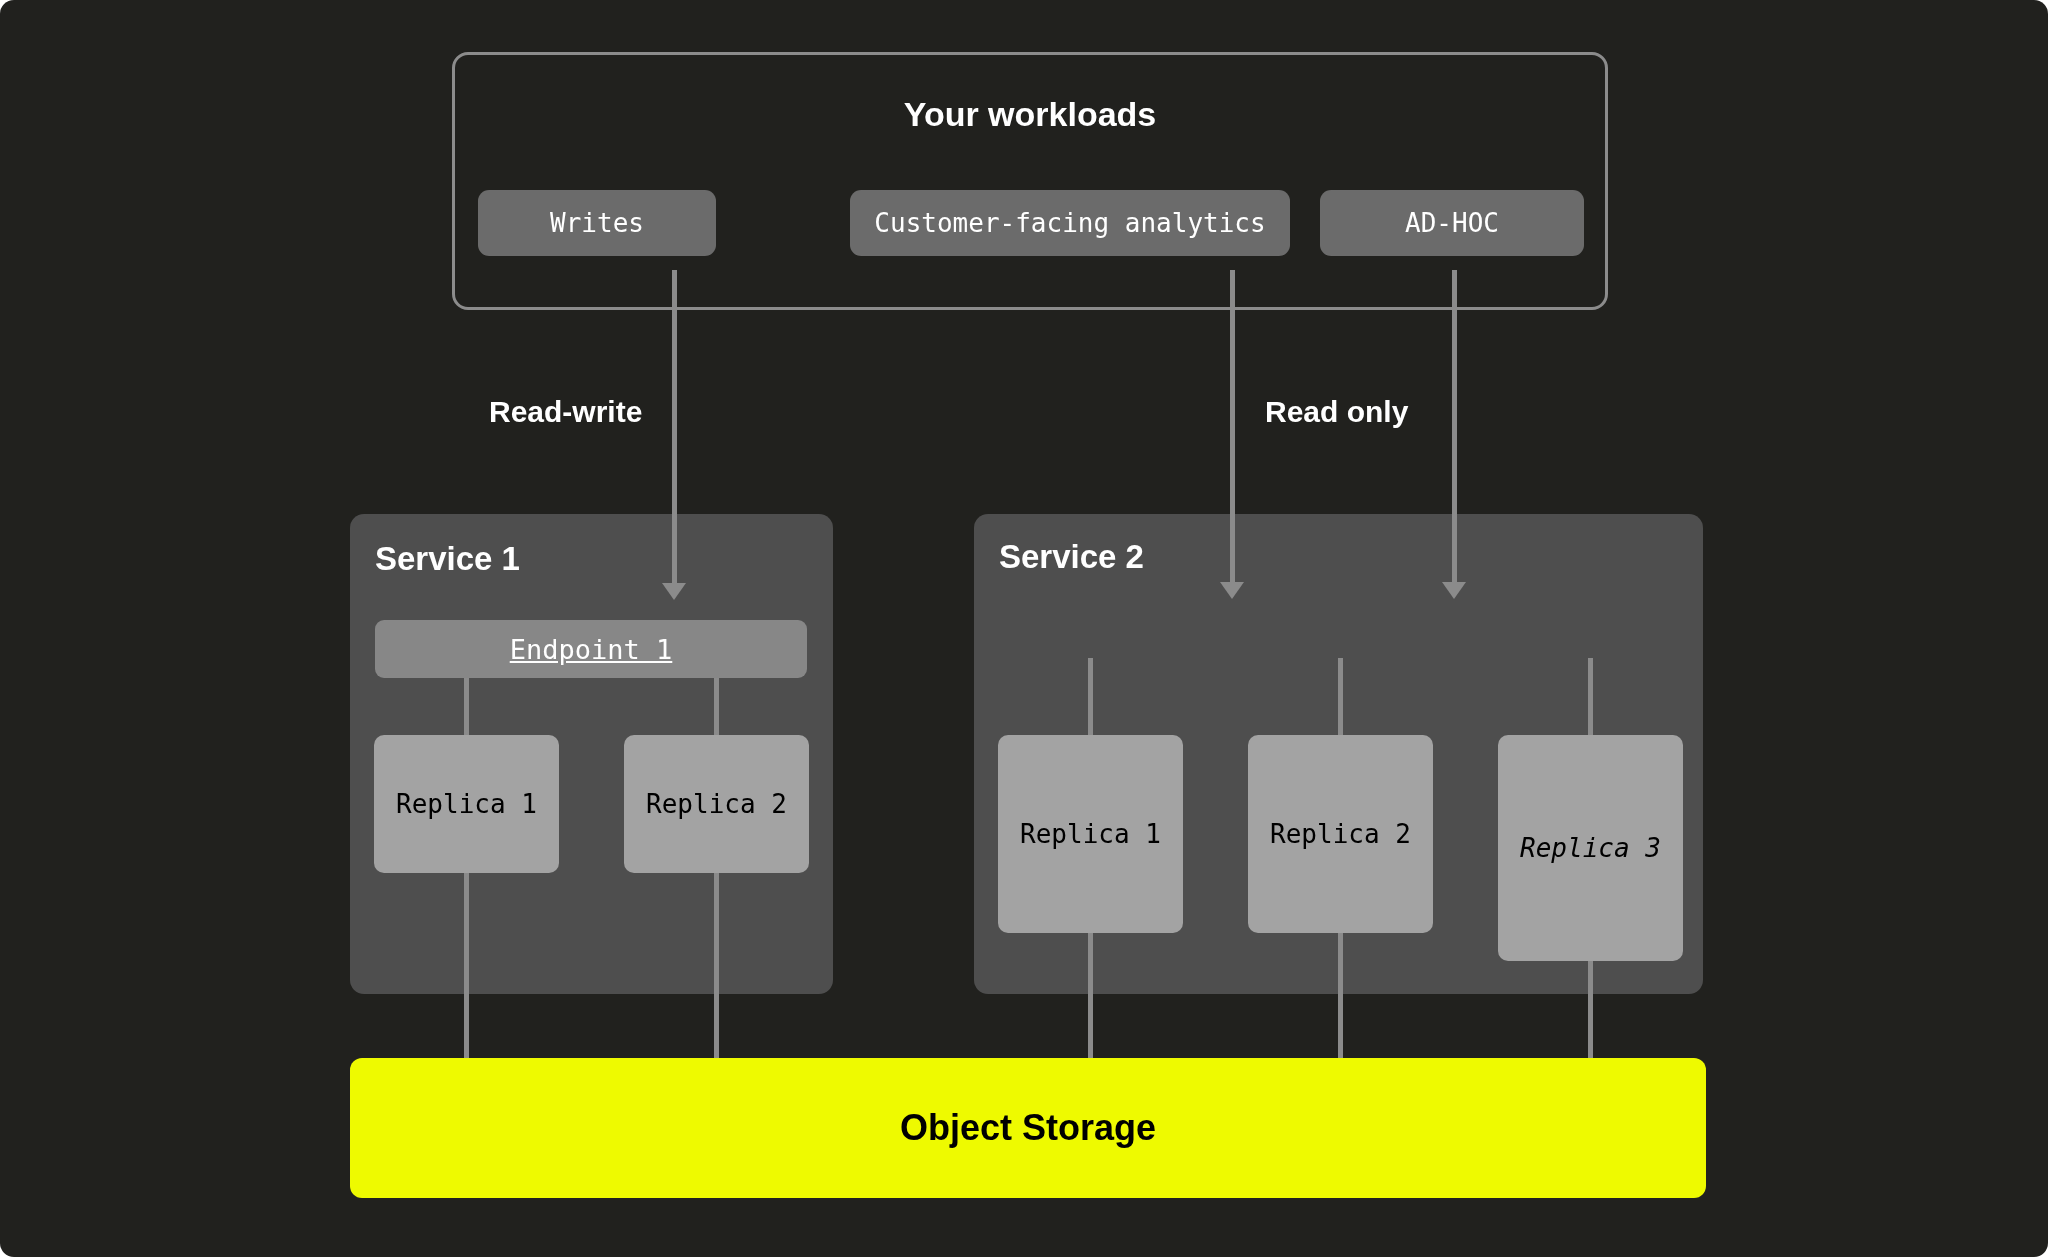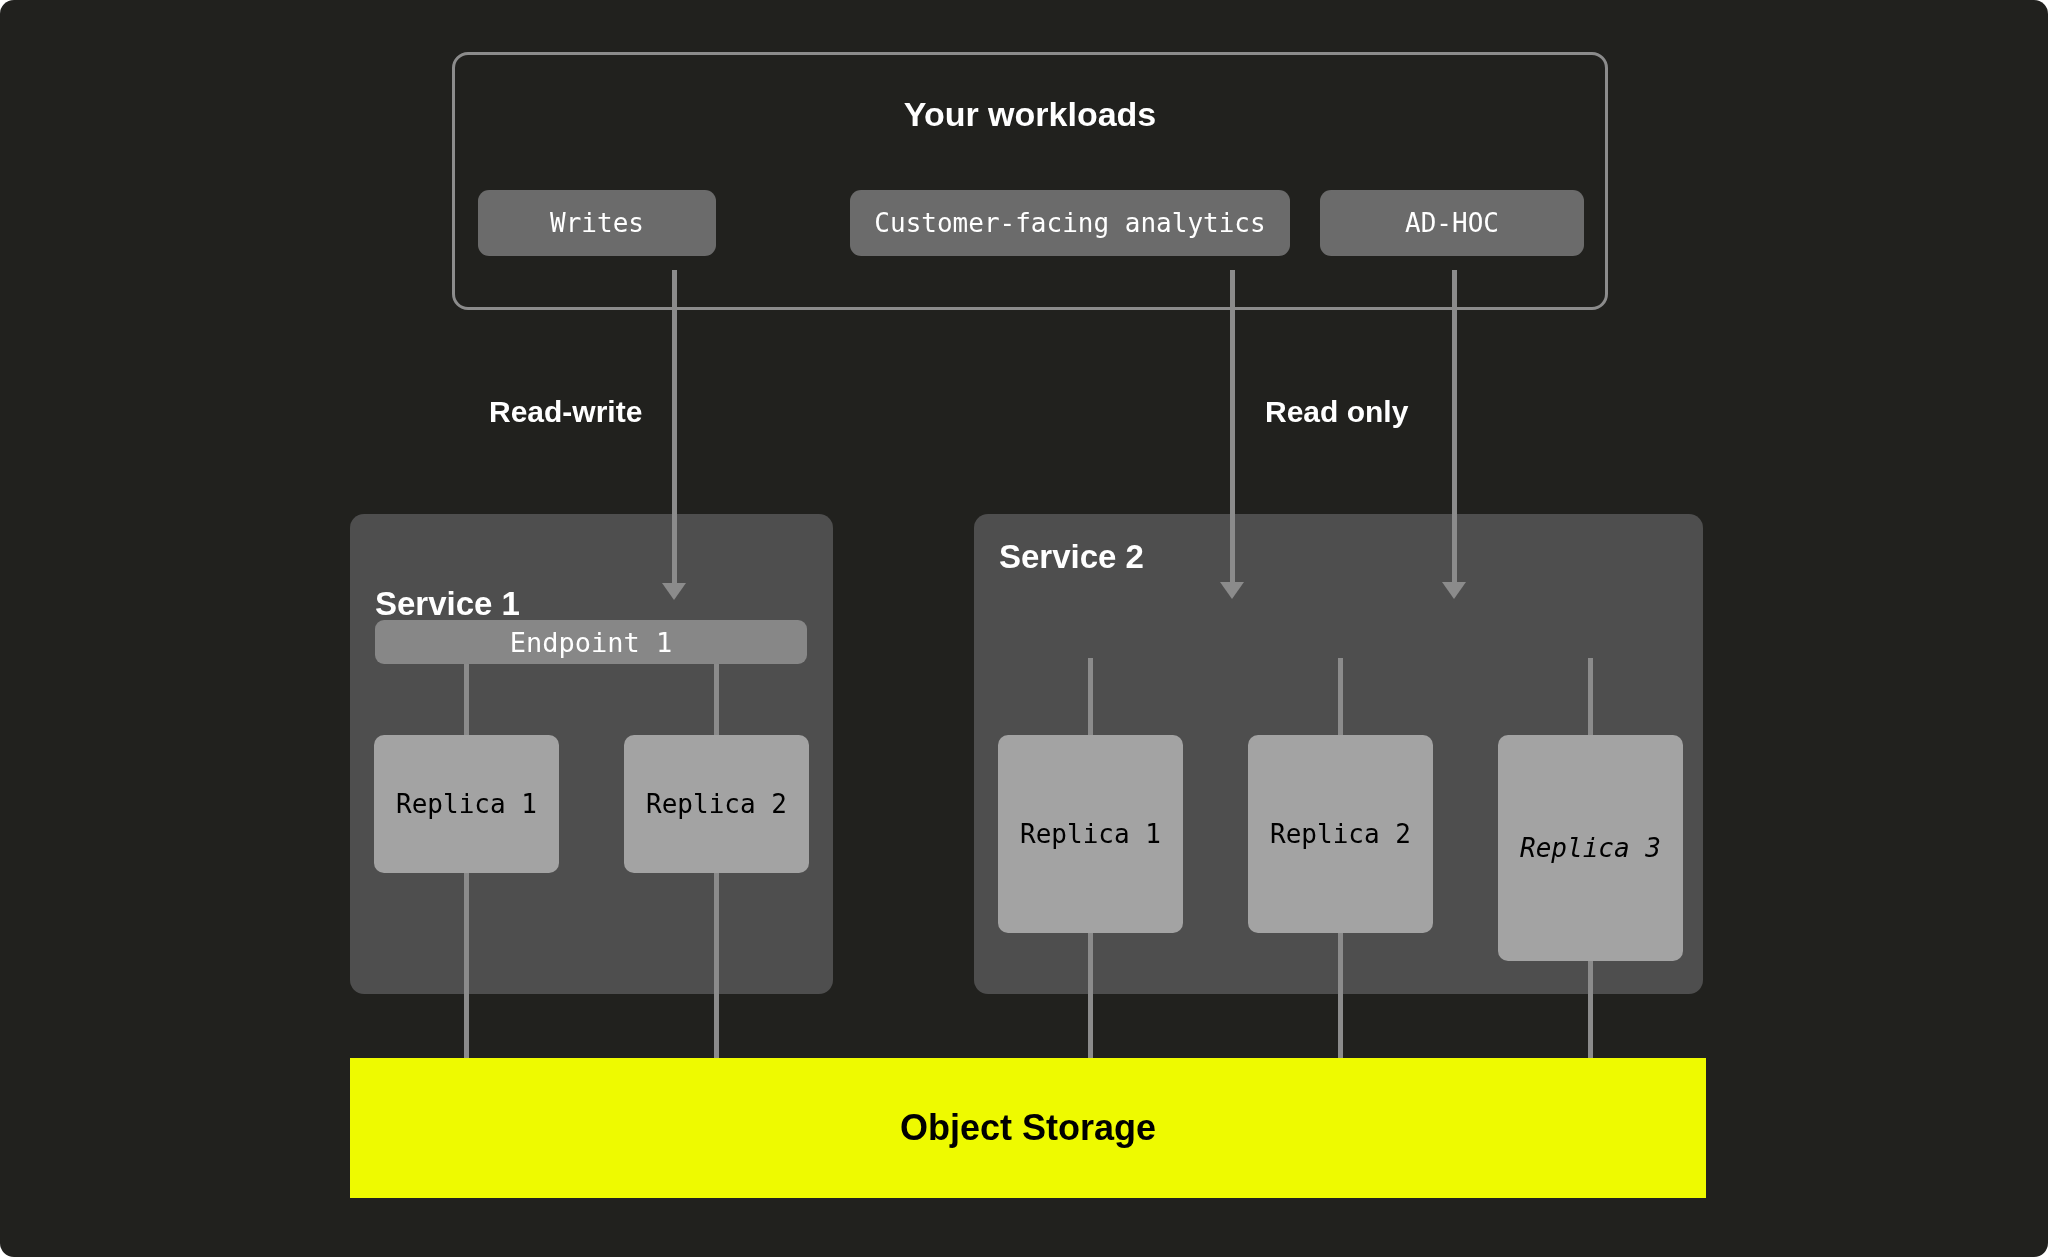--- a/index.html
+++ b/index.html
@@ -91,26 +91,27 @@
   }
   .service-title {
     position: absolute;
     color: #ffffff;
     font-size: 33px;
     font-weight: bold;
     z-index: 6;
   }
   .endpoint-bar {
     position: absolute;
-    height: 44px;
+    height: 58px;
     background: #878787;
     border-radius: 9px;
     color: #ffffff;
     font-size: 27px;
     z-index: 5;
+    text-decoration: underline;
   }
   .replica-box {
     position: absolute;
     background: #a3a3a3;
     border-radius: 10px;
     color: #000000;
     font-size: 26px;
     z-index: 5;
   }
 
@@ -124,21 +125,21 @@
     z-index: 6;
   }
 
   
   #object-storage {
     left: 350px;
     top: 1058px;
     width: 1356px;
     height: 140px;
     background: #eefa00;
-    border-radius: 0;
+    border-radius: 12px;
     color: #000000;
     font-size: 36px;
     font-weight: bold;
     z-index: 4;
   }
 </style>
 </head>
 <body>
 
 <div id="canvas">
@@ -165,21 +166,21 @@
   <div class="workload-chip center-text mono" style="left:478px; top:190px; width:238px;">Writes</div>
 
   <div class="workload-chip center-text mono" style="left:850px; top:190px; width:440px;">Customer-facing analytics</div>
 
   <div class="workload-chip center-text mono" style="left:1320px; top:190px; width:264px;">AD-HOC</div>
 
   <div class="edge-label" style="left:489px; top:395px;">Read-write</div>
   <div class="edge-label" style="left:1265px; top:395px;">Read only</div>
 
   <div class="service-box" style="left:350px; top:514px; width:483px; height:480px;"></div>
-  <div class="service-title" style="left:375px; top:540px;margin-top:45px;">Service 1</div>
+  <div class="service-title" style="left:375px; top:540px;">Service 1</div>
 
   <div class="endpoint-bar center-text mono" style="left:375px; top:620px; width:432px;">Endpoint 1</div>
 
   <div class="replica-box center-text mono" style="left:374px; top:735px; width:185px; height:138px;">Replica 1</div>
 
   <div class="replica-box center-text mono" style="left:624px; top:735px; width:185px; height:138px;">Replica 2</div>
 
   <div class="service-box" style="left:974px; top:514px; width:729px; height:480px;"></div>
   <div class="service-title" style="left:999px; top:538px;text-align:right;">Service 2</div>
 

